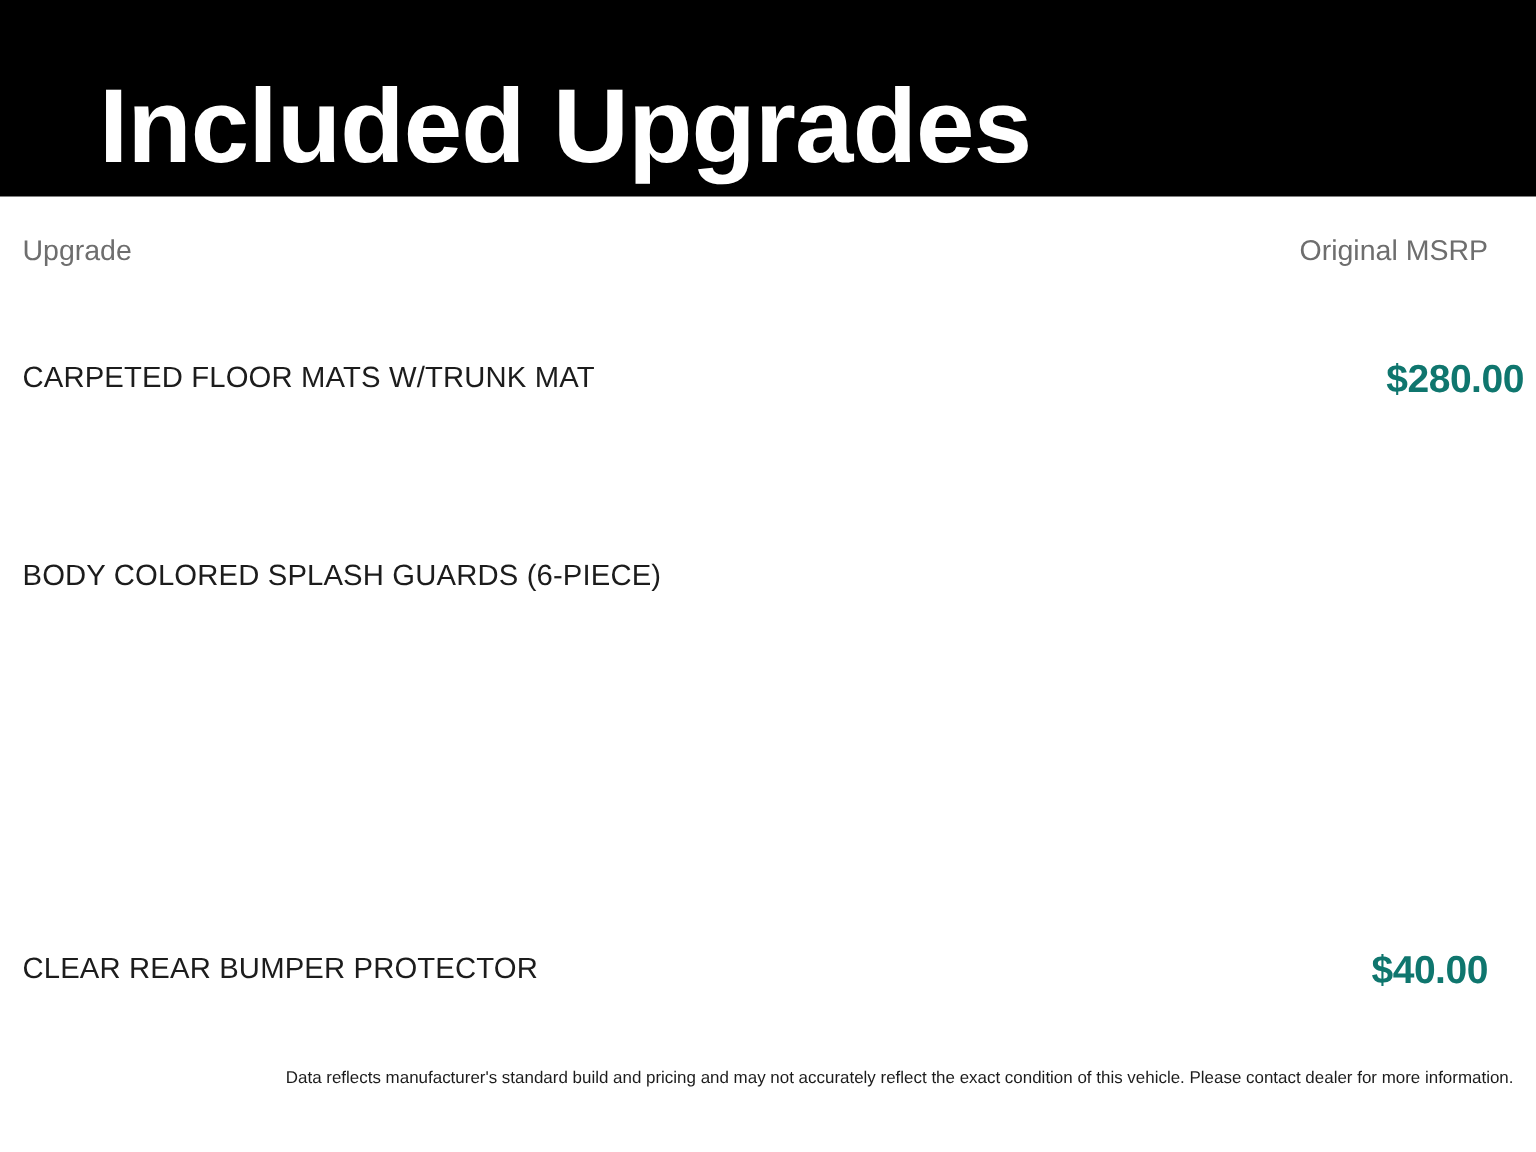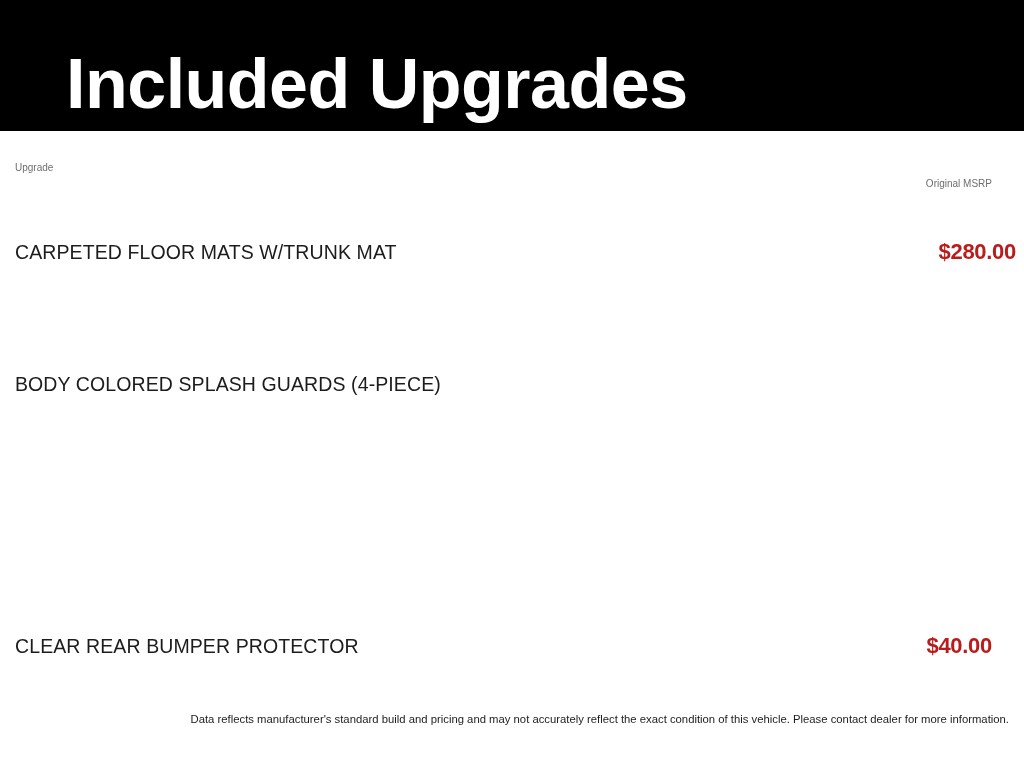--- a/index.html
+++ b/index.html
@@ -57,27 +57,27 @@
     position: absolute;
     left: 0;
     top: 27px;
     width: 1024px;
     height: 20px;
   }
   .col-head {
     position: absolute;
     top: 0;
     color: #6e6e6e;
-    font-size: 10px;
+    font-size: 19px;
     font-weight: 400;
     line-height: 20px;
     white-space: nowrap;
   }
   .col-head.left  { left: 15px; }
-  .col-head.right { right: 32px; text-align: right; margin-top: 16px; }
+  .col-head.right { right: 32px; text-align: right; }
 
   .row {
     position: absolute;
     left: 0;
     width: 1024px;
     height: 34px;
   }
   .row-1 { top: 104px; padding-left: 24px; }
   .row-2 { top: 236px; }
   .row-3 { top: 367px; }
@@ -91,22 +91,22 @@
     font-size: 19.5px;
     font-weight: 300;
     letter-spacing: 0.1px;
     line-height: 34px;
     white-space: nowrap;
   }
   .row-price {
     position: absolute;
     right: 32px;
     top: 0;
-    color: #b91c1c;
-    font-size: 22px;
+    color: #0f766e;
+    font-size: 26px;
     font-weight: 700;
     letter-spacing: -0.3px;
     line-height: 34px;
     white-space: nowrap;
     text-align: left;
   }
 
   
   .disclaimer {
     position: absolute;
@@ -136,21 +136,21 @@
       <div class="col-head left">Upgrade</div>
       <div class="col-head right">Original MSRP</div>
     </div>
 
     <div class="row row-1">
       <div class="row-label">CARPETED FLOOR MATS W/TRUNK MAT</div>
       <div class="row-price">$280.00</div>
     </div>
 
     <div class="row row-2">
-      <div class="row-label">BODY COLORED SPLASH GUARDS (4-PIECE)</div>
+      <div class="row-label">BODY COLORED SPLASH GUARDS (6-PIECE)</div>
     </div>
 
 
     <div class="row row-4">
       <div class="row-label">CLEAR REAR BUMPER PROTECTOR</div>
       <div class="row-price">$40.00</div>
     </div>
 
   </div>
 

